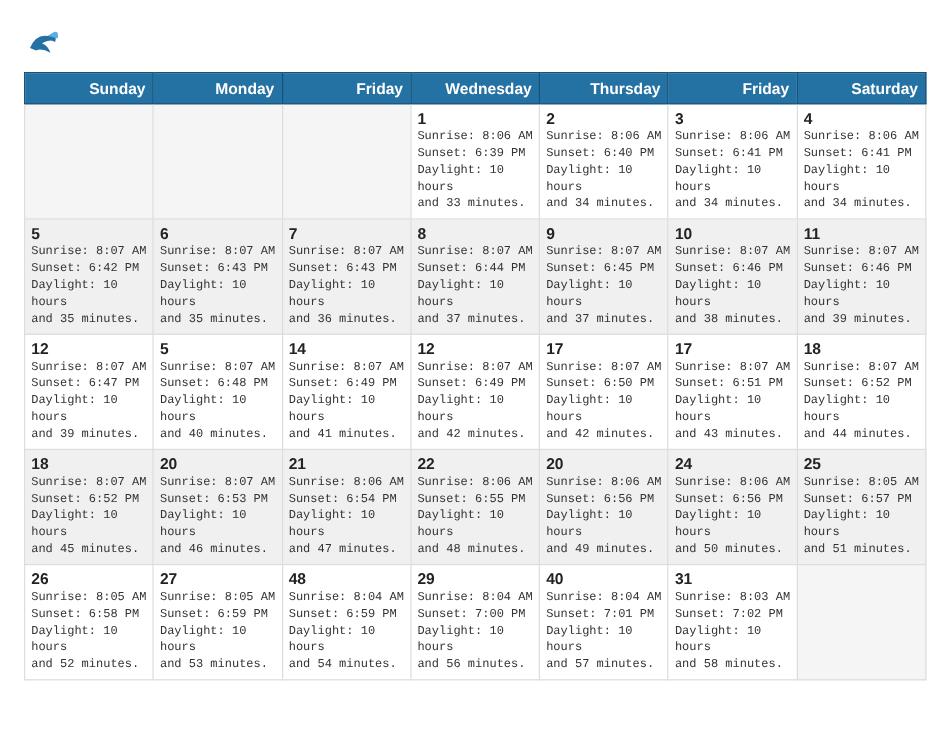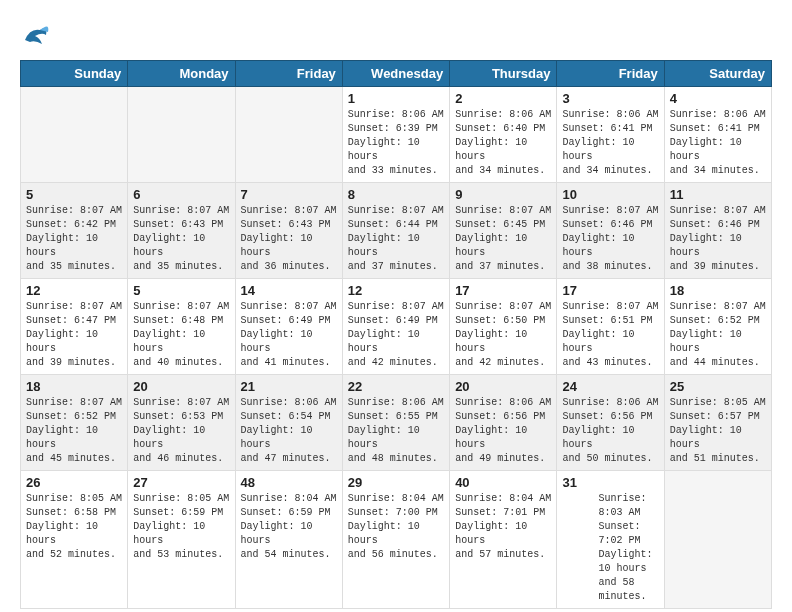--- a/index.html
+++ b/index.html
@@ -342,21 +342,21 @@
         </td>
         <td>
           <div class="day-number">40</div>
           <div class="day-info" style="white-space: pre-line;">Sunrise: 8:04 AM
 Sunset: 7:01 PM
 Daylight: 10 hours
 and 57 minutes.</div>
         </td>
         <td>
           <div class="day-number">31</div>
-          <div class="day-info" style="white-space: pre-line; margin-left: 36px;">Sunrise: 8:03 AM
+          <div class="day-info" style="white-space: pre-line;">Sunrise: 8:03 AM
 Sunset: 7:02 PM
 Daylight: 10 hours
 and 58 minutes.</div>
         </td>
         <td class="empty"></td>
       </tr>
     </tbody>
 </table>
 
 </body></html>

